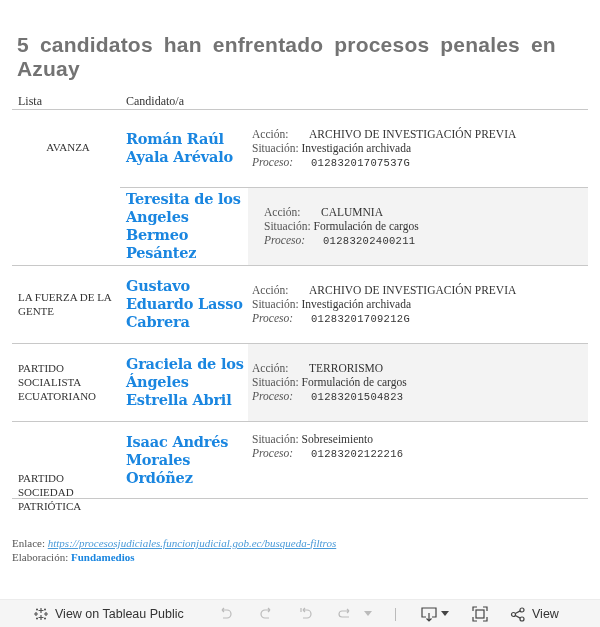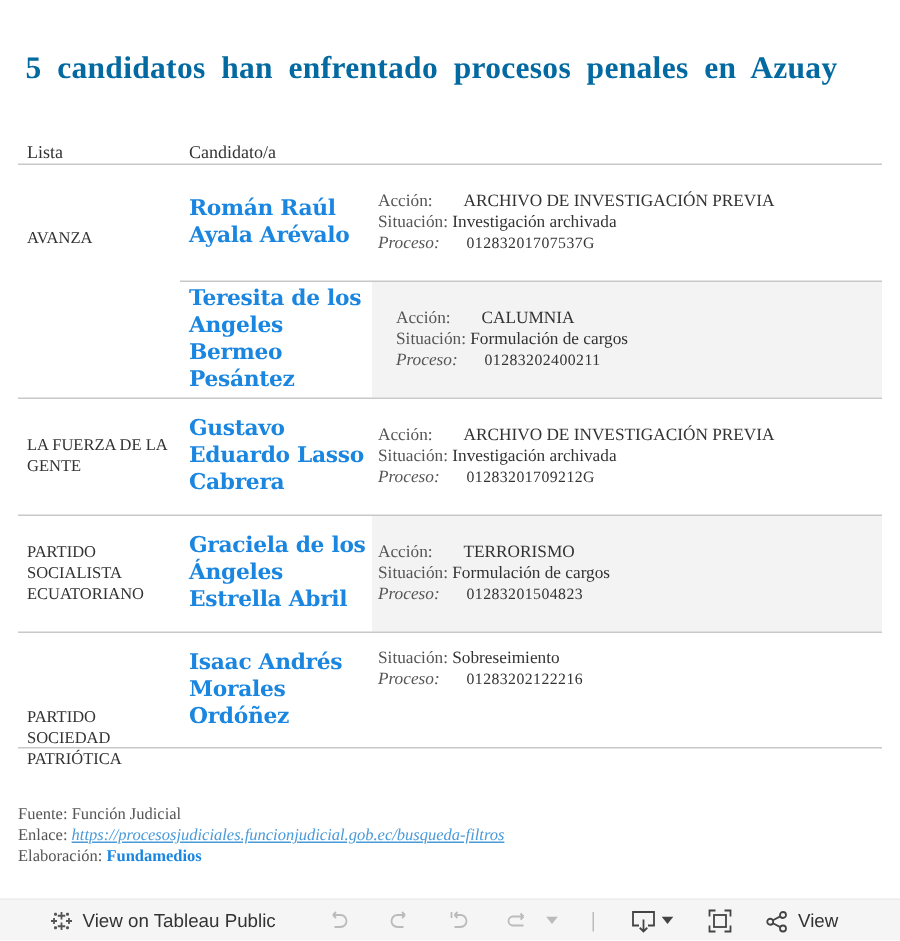--- a/index.html
+++ b/index.html
@@ -1,22 +1,22 @@
 <!DOCTYPE html>
 <html><head>
 <meta charset="utf-8">
 <style>
   * { box-sizing: border-box; margin: 0; padding: 0; }
   html, body { width: 600px; height: 627px; background: #fff; overflow: hidden; }
   body { position: relative; font-family: "Liberation Serif", serif; color: #333; }
 
   .title {
     position: absolute; left: 17px; top: 33px;
-    font-family: Liberation Serif, serif; font-weight: bold;
-    font-size: 21px; color: #0369a1; word-spacing: 5px; letter-spacing: 0.2px;
+    font-family: Liberation Sans, sans-serif; font-weight: bold;
+    font-size: 21px; color: #737373; word-spacing: 5px; letter-spacing: 0.2px;
   }
 
   .hdr { position: absolute; top: 94px; font-size: 12px; color: #333; }
   .hdr-lista { left: 18px; }
   .hdr-cand { left: 126px; }
   .hdr-line { position: absolute; left: 12px; top: 109px; width: 576px; height: 1px; background: #c8c8c8; }
 
   .hline { position: absolute; height: 1px; background: #c8c8c8; }
 
   .lista {
@@ -30,21 +30,21 @@
   }
   .detail-bg { position: absolute; left: 248px; width: 340px; background: #f3f3f3; }
   .detail {
     position: absolute; left: 252px; width: 330px;
     font-size: 11.5px; line-height: 14px; color: #333;
   }
   .detail .lbl { color: #555; display: inline-block; }
   .detail .lbl-a { width: 57px; }
   .detail .lbl-s { width: auto; }
   .detail .lbl-p { width: 59px; font-style: italic; }
-  .detail .num { font-family: Liberation Serif, serif; font-size: 10.5px; letter-spacing: 0.3px; }
+  .detail .num { font-family: Liberation Mono, monospace; font-size: 10.5px; letter-spacing: 0.3px; }
 
   .footer { position: absolute; left: 12px; top: 536px; font-size: 11px; line-height: 14px; color: #555; }
   .footer a { color: #4a9ad8; text-decoration: underline; font-style: italic; }
   .footer .brand { color: #1a86e0; font-weight: bold; }
 
   .toolbar {
     position: absolute; left: 0; top: 599px; width: 600px; height: 28px;
     background: #f5f5f5; border-top: 1px solid #ececec;
     font-family: "Liberation Sans", sans-serif; font-size: 12.5px; color: #333; padding-left: 36px;
   }
@@ -55,21 +55,21 @@
 </style>
 </head>
 <body>
 
 <div class="title">5 candidatos han enfrentado procesos penales en Azuay</div>
 
 <div class="hdr hdr-lista">Lista</div>
 <div class="hdr hdr-cand">Candidato/a</div>
 <div class="hdr-line"></div>
 
-<div class="lista" style="top:152px;">AVANZA</div>
+<div class="lista" style="top:140px;text-align:center;">AVANZA</div>
 <div class="cand" style="top:130px;">Román Raúl Ayala Arévalo</div>
 <div class="detail" style="top:127px;">
   <div><span class="lbl lbl-a">Acción:</span><span>ARCHIVO DE INVESTIGACIÓN PREVIA</span></div>
   <div><span class="lbl lbl-s">Situación:</span> <span>Investigación archivada</span></div>
   <div><span class="lbl lbl-p">Proceso:</span><span class="num">01283201707537G</span></div>
 </div>
 <div class="hline" style="left:120px; top:187px; width:468px;"></div>
 
 <div class="detail-bg" style="top:188px; height:77px;"></div>
 <div class="cand" style="top:190px;">Teresita de los Angeles Bermeo Pesántez</div>
@@ -101,21 +101,20 @@
 
 <div class="lista" style="top:439px;margin-top:32px;">PARTIDO SOCIEDAD PATRIÓTICA</div>
 <div class="cand" style="top:433px;">Isaac Andrés Morales Ordóñez</div>
 <div class="detail" style="top:432px; width:300px;">
   <div><span class="lbl lbl-s">Situación:</span> <span>Sobreseimiento</span></div>
   <div><span class="lbl lbl-p">Proceso:</span><span class="num">01283202122216</span></div>
 </div>
 <div class="hline" style="left:12px; top:498px; width:576px;"></div>
 
 <div class="footer">
-  <div><span>Fuente:</span> <span>Función Judicial</span></div>
   <div><span>Enlace:</span> <a>https://procesosjudiciales.funcionjudicial.gob.ec/busqueda-filtros</a></div>
   <div><span>Elaboración:</span> <span class="brand">Fundamedios</span></div>
 </div>
 
 <div class="toolbar">
   <div class="tb" style="left:33px;">
     <span>
       <svg width="16" height="16" viewBox="0 0 16 16" stroke="#555" stroke-width="1.2" fill="none">
         <path d="M8 2v5M5.5 4.5h5M8 9v5M5.5 11.5h5M3 6v4M1 8h4M13 6v4M11 8h4M4 2.5v2M3 3.5h2M12 2.5v2M11 3.5h2M4 11.5v2M3 12.5h2M12 11.5v2M11 12.5h2"></path>
       </svg>

